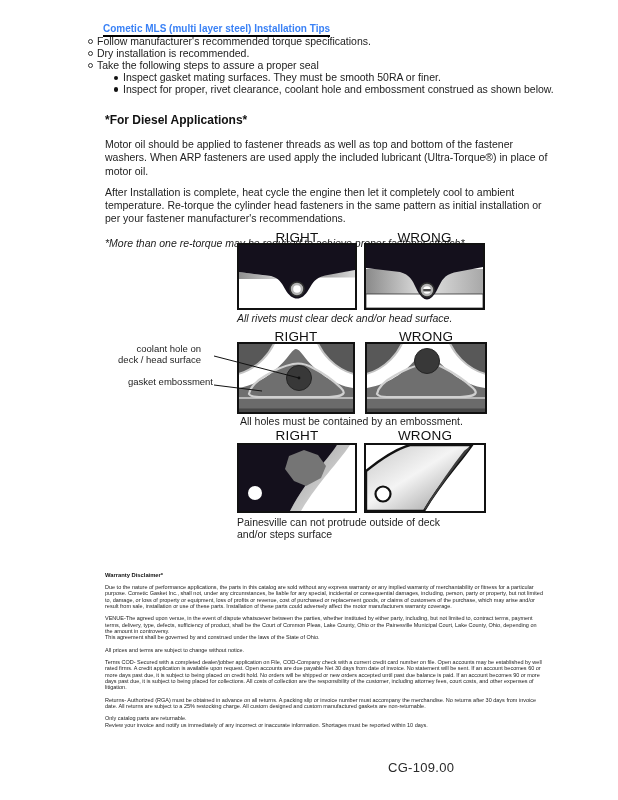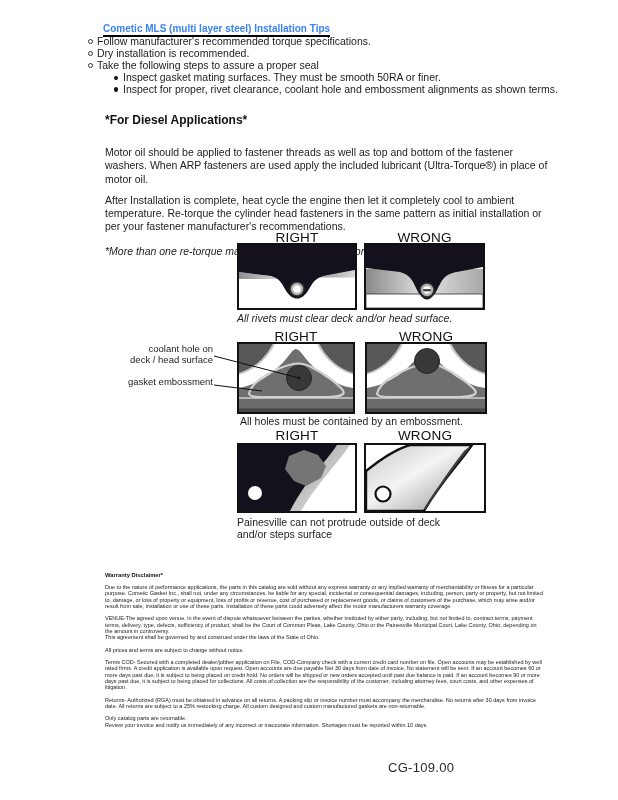--- a/index.html
+++ b/index.html
@@ -13,21 +13,21 @@
   .tips{left:88px;top:36px;width:470px;list-style:none;margin:0;padding:0;
     font-size:10.5px;line-height:11.9px;color:#222;}
   .tips li{position:relative;padding-left:9px;}
   .tips li.main::before{content:"";position:absolute;left:0;top:3.2px;width:3.2px;height:3.2px;
     border:1px solid #333;border-radius:50%;background:#fff;}
   .tips li.sub{margin-left:26px;}
   .tips li.sub::before{content:"";position:absolute;left:0;top:3.8px;width:4.2px;height:4.2px;
     border-radius:50%;background:#111;}
 
   .diesel{left:105px;top:114px;width:444px;font-size:10.5px;line-height:13.2px;color:#222;}
-  .diesel h2{font-size:12px;font-weight:bold;color:#111;margin:0 0 19px 0;}
+  .diesel h2{font-size:12px;font-weight:bold;color:#111;margin:0 0 11px 0;}
   .diesel p{margin:0 0 8px 0;}
   .diesel .note{margin-top:12px;font-style:italic;}
 
   .rw-label{font-size:13.5px;font-weight:500;color:#111;text-align:center;letter-spacing:.2px;}
 
   .dbox{position:absolute;border:2px solid #111;background:#fff;line-height:0;}
   .dbox svg{display:block;}
 
   .caption{font-size:10.5px;font-weight:500;color:#1d1d1d;line-height:11.5px;}
 
@@ -47,21 +47,21 @@
 
 <div class="page">
 
   <div class="abs doc-title">Cometic MLS (multi layer steel) Installation Tips</div>
 
   <ul class="abs tips">
     <li class="main">Follow manufacturer's recommended torque specifications.</li>
     <li class="main">Dry installation is recommended.</li>
     <li class="main">Take the following steps to assure a proper seal</li>
     <li class="sub">Inspect gasket mating surfaces.  They must be smooth 50RA or finer.</li>
-    <li class="sub">Inspect for proper, rivet clearance, coolant hole and embossment alignments as shown terms.</li>
+    <li class="sub">Inspect for proper, rivet clearance, coolant hole and embossment construed as shown below.</li>
   </ul>
 
   <div class="abs diesel">
     <h2>*For Diesel Applications*</h2>
     <p>Motor oil should be applied to fastener threads as well as top and bottom of the fastener washers. When ARP fasteners are used apply the included lubricant (Ultra-Torque®) in place of motor oil.</p>
     <p>After Installation is complete, heat cycle the engine then let it completely cool to ambient temperature. Re-torque the cylinder head fasteners in the same pattern as initial installation or per your fastener manufacturer's recommendations.</p>
     <p class="note">*More than one re-torque may be required to achieve proper fastener stretch*</p>
   </div>
 
   <div class="abs rw-label" style="left:237px;top:230px;width:120px;">RIGHT</div>
@@ -101,21 +101,21 @@
       <circle cx="61" cy="45" r="3.8" fill="#ffffff"></circle>
       <rect x="57.2" y="44" width="7.6" height="2.4" fill="#4a4a4a"></rect>
     </svg>
   </div>
 
   <div class="abs caption" style="left:237px;top:313px;font-style:italic;">All rivets must clear deck and/or head surface.</div>
 
   <div class="abs rw-label" style="left:237px;top:329px;width:118px;">RIGHT</div>
   <div class="abs rw-label" style="left:365px;top:329px;width:122px;">WRONG</div>
 
-  <div class="abs fig-label" style="left:108px;top:344px;width:105px;">
+  <div class="abs fig-label" style="left:96px;top:344px;width:105px;">
     <div>coolant hole on</div>
     <div>deck / head surface</div>
   </div>
   <div class="abs fig-label" style="left:108px;top:377px;width:105px;">gasket embossment</div>
 
   <div class="dbox" style="left:237px;top:342px;">
     <svg width="114" height="68" viewBox="0 0 114 68">
       <rect width="114" height="68" fill="#fff"></rect>
       <path d="M0,44 C22,40 40,25 51,10 C54,6 56,5 57,5 C59,5 61,7 64,11 C76,27 94,41 114,44 L114,54 L0,54 Z" fill="#6f6f6f"></path>
       <rect x="0" y="54" width="114" height="14" fill="#6b6b6b"></rect>

